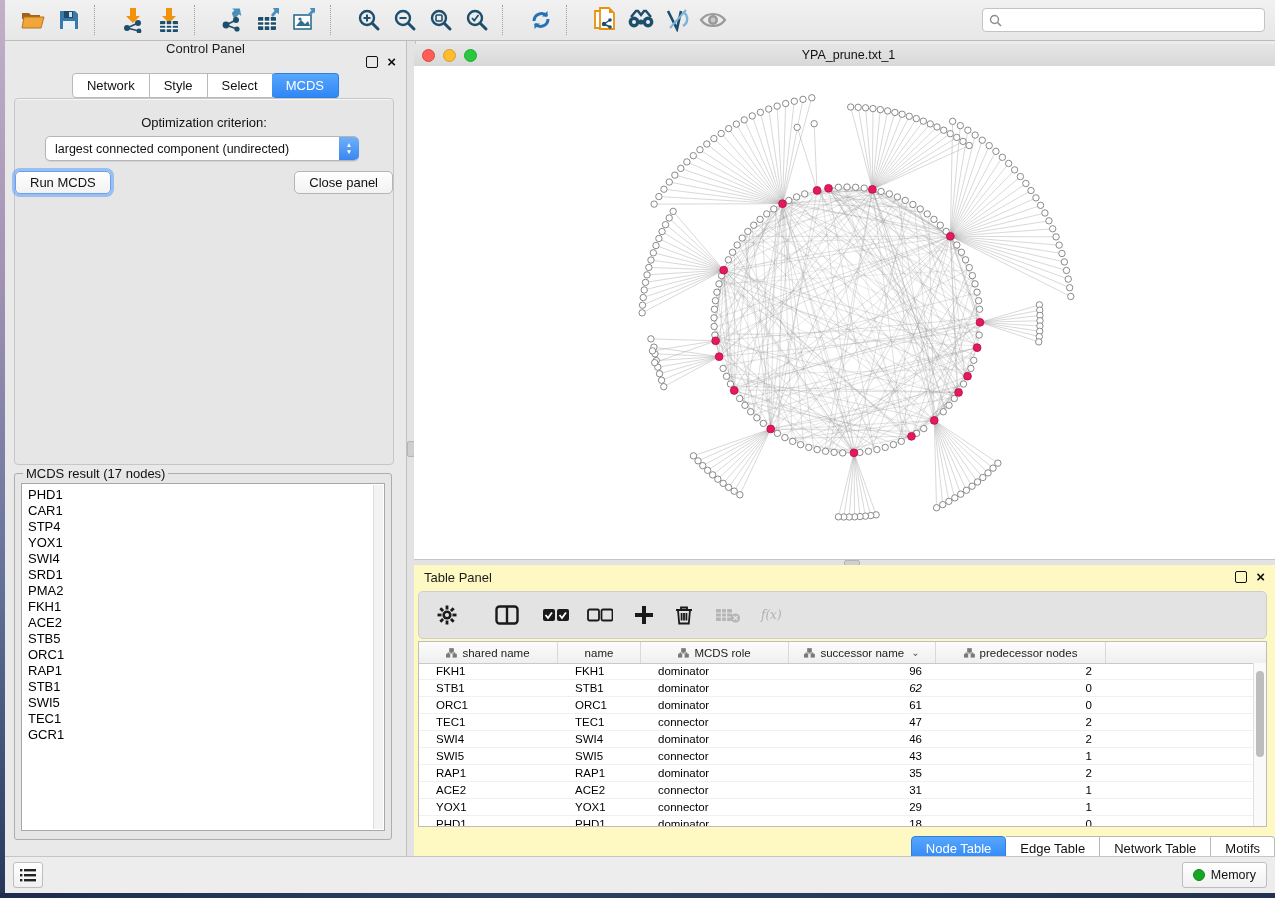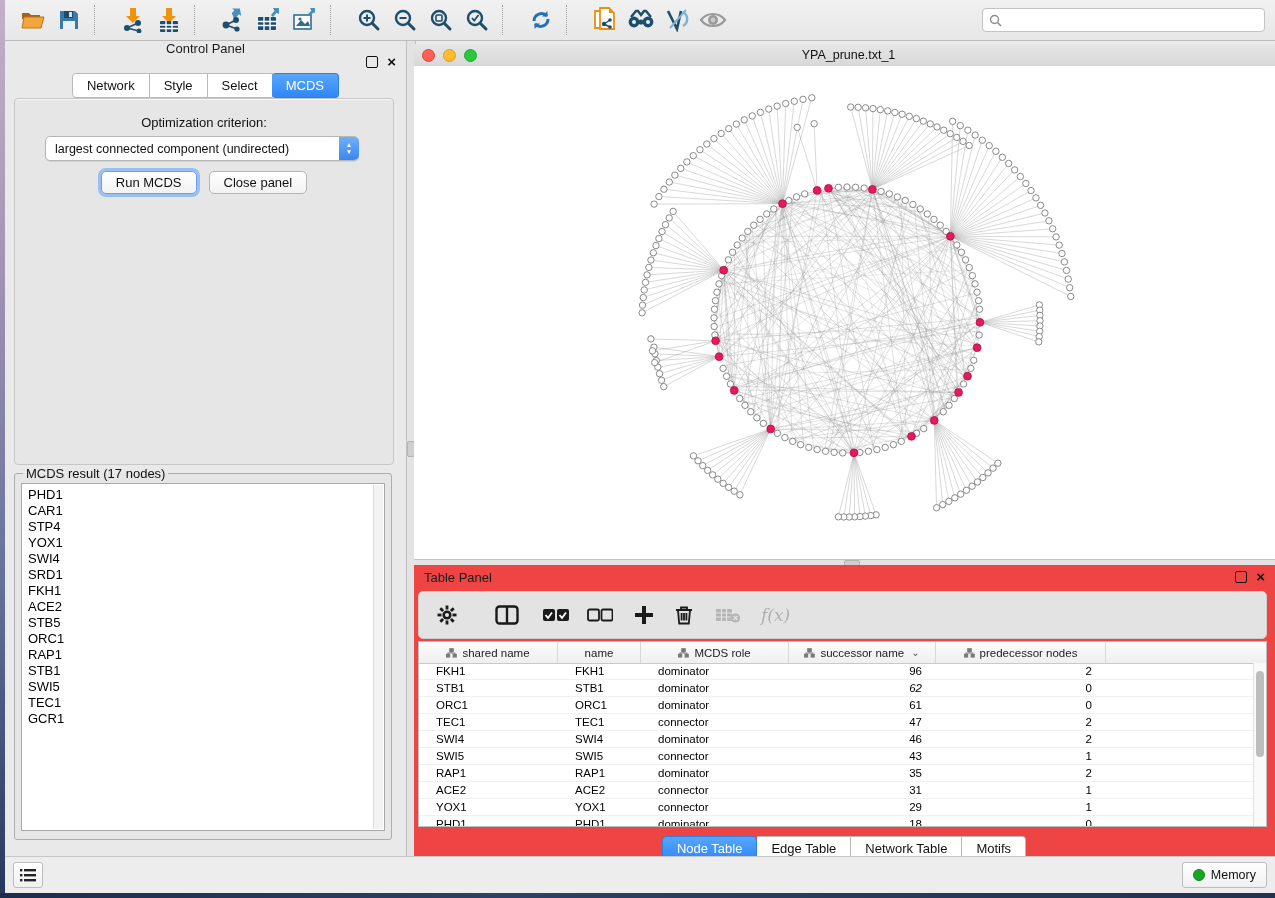--- a/index.html
+++ b/index.html
@@ -36,21 +36,21 @@
   .seg.active{background:linear-gradient(#58a6fc,#2f87f7);color:#fff;border-color:#2f7fe0;border-radius:4px;margin-left:-1px;}
   .card{position:absolute;left:9px;width:378px;top:57px;height:365px;background:#e6e6e6;
     border:1px solid #c6c6c6;border-radius:4px;box-shadow:inset 0 1px 0 rgba(255,255,255,.7);}
   .opt-label{text-align:center;font-size:13px;margin-top:16px;color:#111;}
   .select{position:absolute;left:30px;right:34px;top:37px;height:23px;background:#fff;border:1px solid #b5b5b5;
     border-radius:5px;display:flex;align-items:center;font-size:12.5px;box-shadow:0 1px 1px rgba(0,0,0,.08);}
   .select .val{flex:1;padding-left:9px;color:#111;white-space:nowrap;overflow:hidden;}
   .stepper{width:20px;height:23px;margin-right:-1px;border-radius:0 5px 5px 0;
     background:linear-gradient(#6fb0f9,#3a86f2);display:flex;flex-direction:column;align-items:center;justify-content:center;gap:1px;}
   .stepper span{color:#fff;font-size:6.5px;line-height:6px;}
-  .btnrow{position:absolute;top:72px;left:0;right:0;display:flex;justify-content:center;gap:12px;}
+  .btnrow{position:absolute;top:72px;left:0;right:0;display:flex;justify-content:space-between;gap:12px;}
   .pushbtn{font-size:13px;font-family:inherit;background:linear-gradient(#ffffff,#f2f2f2);border:1px solid #b5b5b5;
     border-radius:5px;padding:3px 14px;height:23px;box-sizing:border-box;color:#111;}
   .pushbtn.focused{box-shadow:0 0 0 3px rgba(110,170,245,.65);border-color:#6b9ff0;}
   fieldset.result{position:absolute;left:9px;width:378px;top:425px;height:374px;margin:0;background:#e6e6e6;
     border:1px solid #adadad;border-radius:3px;padding:2px 6px 8px 6px;box-sizing:border-box;}
   fieldset.result legend{font-size:13px;color:#111;padding:0 3px;margin-left:2px;}
   .listbox{position:relative;width:100%;height:100%;background:#fff;border:1px solid #a8a8a8;box-sizing:border-box;overflow:hidden;}
   .listbox .items{padding:3px 0 0 6px;}
   .list-item{font-size:13px;line-height:16px;color:#000;}
   .vtrack{position:absolute;right:1px;top:1px;bottom:1px;width:9px;background:#f3f3f3;border-left:1px solid #dcdcdc;}
@@ -69,38 +69,38 @@
     border-bottom:1px solid #b2b2b2;display:flex;align-items:center;}
   .tlights{display:flex;gap:8px;margin-left:8px;}
   .tlight{width:13px;height:13px;border-radius:50%;box-sizing:border-box;}
   .tl-red{background:#ff5f57;border:1px solid #e0443e;}
   .tl-yellow{background:#febc2e;border:1px solid #d89e24;}
   .tl-green{background:#28c840;border:1px solid #1dad2b;}
   .net-title{position:absolute;left:8px;right:0;text-align:center;font-size:12.5px;color:#111;}
   .net-canvas{position:absolute;left:0;right:0;top:25px;bottom:0;background:#fff;}
 
   
-  .tablepanel{position:absolute;left:409px;right:0;top:565px;bottom:37px;background:#ef4444;}
+  .tablepanel{position:absolute;left:409px;right:0;top:565px;bottom:37px;background:#fef9c3;}
   .tp-head{height:24px;display:flex;align-items:center;padding:0 10px;}
   .tp-toolbar{position:absolute;left:4px;right:8px;top:26px;height:48px;background:#e3e3e3;border:1px solid #cecece;
     border-radius:5px;display:flex;align-items:center;box-sizing:border-box;}
   .tico{display:flex;align-items:center;justify-content:center;height:34px;}
-  .fx{font-family:"DejaVu Serif","Liberation Serif",serif;font-style:italic;font-size:17px;color:#b0b0b0;}
+  .fx{font-family:"DejaVu Serif","Liberation Serif",serif;font-style:italic;font-size:12px;color:#b0b0b0;}
   .tbl{position:absolute;left:4px;right:8px;top:76px;height:186px;background:#fff;border:1px solid #bdbdbd;box-sizing:border-box;overflow:hidden;}
   .tbl-header{display:flex;height:21px;background:linear-gradient(#fcfcfc,#efefef);border-bottom:1px solid #c9c9c9;}
   .th{display:flex;align-items:center;justify-content:center;gap:5px;font-size:11.5px;color:#222;
     border-right:1px solid #d9d9d9;box-sizing:border-box;overflow:hidden;}
   .th .caret{font-size:10px;color:#555;margin-left:2px;}
   .tbl-body{position:absolute;left:0;right:12px;top:21px;bottom:0;}
   .tr{display:flex;height:16px;align-items:center;border-bottom:1px solid #f0f0f0;}
   .td{font-size:11.5px;color:#000;box-sizing:border-box;white-space:nowrap;overflow:hidden;}
   .td.num{text-align:right;}
   .tbl-scroll{position:absolute;right:0;top:21px;bottom:0;width:12px;background:#fafafa;border-left:1px solid #e0e0e0;}
   .tbl-thumb{position:absolute;left:2px;top:8px;width:8px;height:86px;background:#bdbdbd;border-radius:4px;}
-  .tp-tabs{position:absolute;left:0;right:0;top:267px;display:flex;justify-content:center;}
+  .tp-tabs{position:absolute;left:0;right:0;top:267px;display:flex;justify-content:flex-end;}
 
   
   .statusbar{position:absolute;left:0;right:0;bottom:0;height:37px;background:#ededed;border-top:1px solid #c6c6c6;
     display:flex;align-items:center;padding:0 8px;box-sizing:border-box;}
   .sq-btn{width:28px;height:24px;background:linear-gradient(#fff,#f0f0f0);border:1px solid #bdbdbd;border-radius:3px;
     display:flex;align-items:center;justify-content:center;}
   .mem-btn{margin-left:auto;height:24px;background:linear-gradient(#fff,#f0f0f0);border:1px solid #bdbdbd;border-radius:3px;
     display:flex;align-items:center;gap:6px;padding:0 10px;font-size:12.5px;color:#111;}
   .mem-dot{width:10px;height:10px;border-radius:50%;background:#17a524;border:1px solid #0d8a18;}
   svg{display:block;}
@@ -296,20 +296,21 @@
     <fieldset class="result">
       <legend>MCDS result (17 nodes)</legend>
       <div class="listbox">
         <div class="items" id="mcds-items">
             <div class="list-item">PHD1</div>
             <div class="list-item">CAR1</div>
             <div class="list-item">STP4</div>
             <div class="list-item">YOX1</div>
             <div class="list-item">SWI4</div>
             <div class="list-item">SRD1</div>
+            <div class="list-item">PMA2</div>
             <div class="list-item">FKH1</div>
             <div class="list-item">ACE2</div>
             <div class="list-item">STB5</div>
             <div class="list-item">ORC1</div>
             <div class="list-item">RAP1</div>
             <div class="list-item">STB1</div>
             <div class="list-item">SWI5</div>
             <div class="list-item">TEC1</div>
             <div class="list-item">GCR1</div>
           </div>

